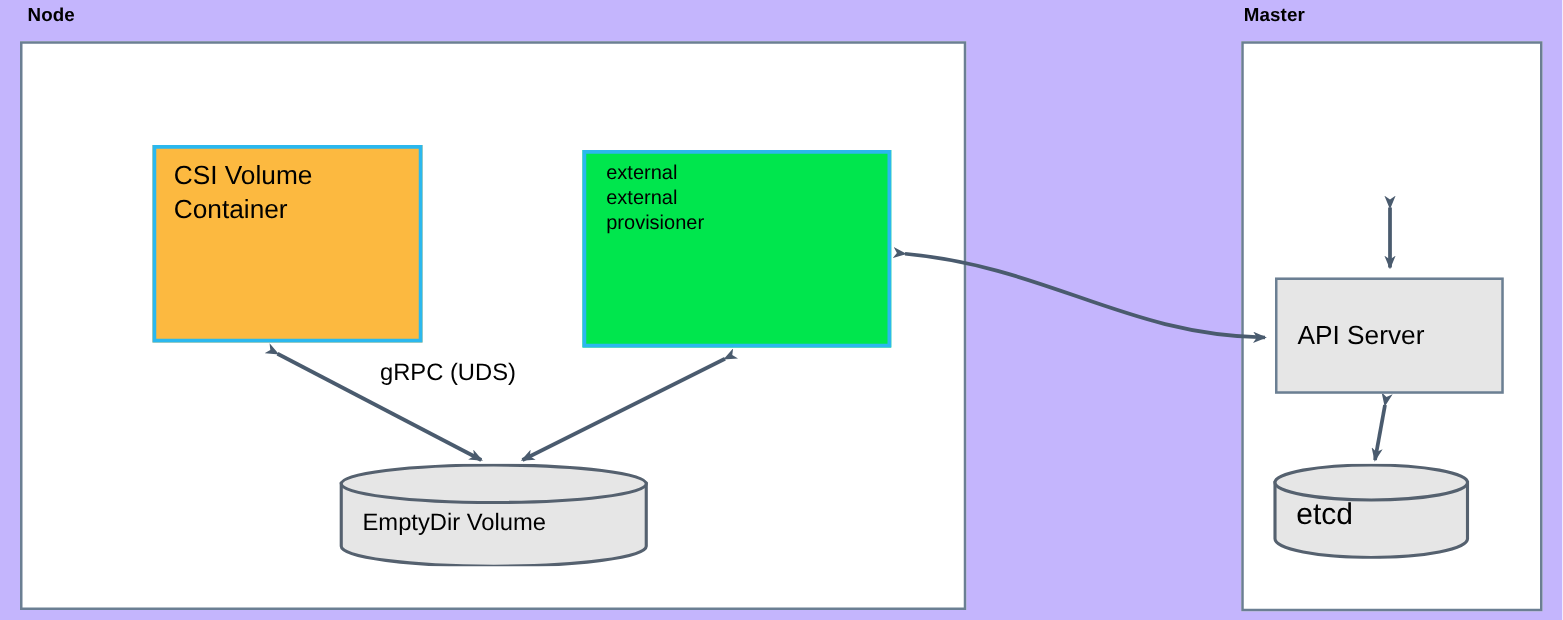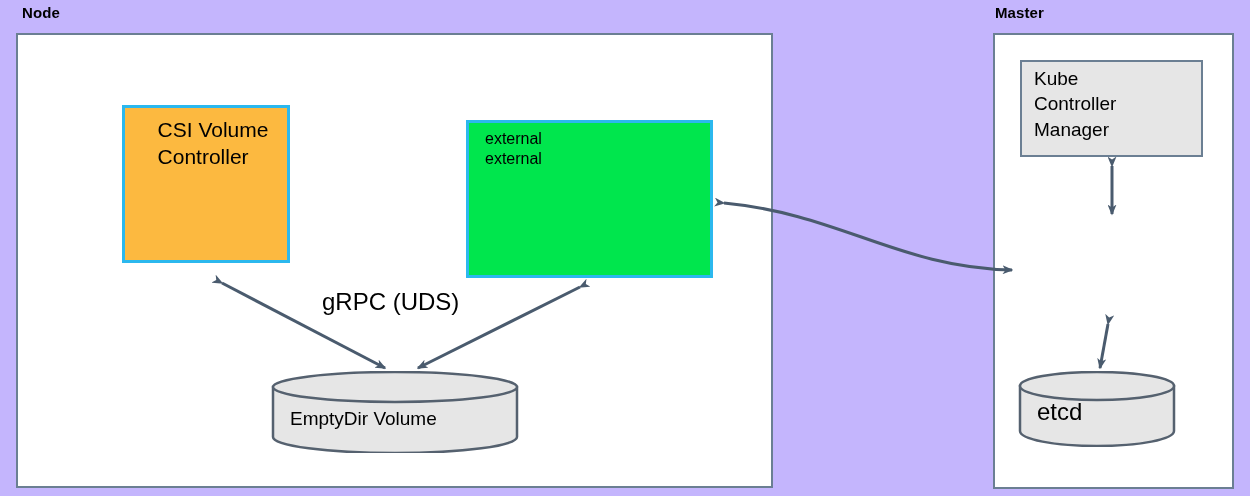--- a/index.html
+++ b/index.html
@@ -61,26 +61,25 @@
     position: absolute;
     box-sizing: border-box;
     display: flex;
     align-items: flex-start;
     justify-content: flex-start;
     padding: 8px 0 0 14px;
     line-height: 1.3;
     color: #000000;
   }
   #csi-driver-box {
-    left: 122px; top: 105px;
-    width: 168px; height: 158px;
+    left: 122px; top: 116px;
+    width: 216px; height: 158px;
     background: #fcb940;
     border: 3px solid #2bb8ee;
     font-size: 21px;
-    justify-content: center;
   }
   #external-controllers-box {
     left: 466px; top: 120px;
     width: 247px; height: 158px;
     background: #00e64d;
     border: 3px solid #2bb8ee;
     font-size: 16px;
     padding-top: 6px;
     padding-left: 16px;
     line-height: 1.24;
@@ -121,22 +120,22 @@
   }
   #etcd-cylinder { left: 1018px; top: 371px; }
   #etcd-label {
     left: 1037px; top: 398px;
     font-size: 24px;
   }
 
   
   #grpc-label {
     position: absolute;
-    left: 322px; top: 288px;
-    font-size: 24px;
+    left: 304px; top: 288px;
+    font-size: 19px;
     color: #000000;
     white-space: nowrap;
   }
 
   
   #arrow-layer {
     position: absolute;
     left: 0; top: 0;
     width: 1250px; height: 496px;
     pointer-events: none;
@@ -183,49 +182,46 @@
 
       etcd --&gt;
     <g>
       <line x1="1108" y1="324" x2="1100" y2="368" stroke="#4a5b6e" stroke-width="3" marker-start="url(#arrowhead)" marker-end="url(#arrowhead)"></line>
     </g>
   </svg>
 
   <div class="proc-box" id="csi-driver-box">
     <div>
       <div>CSI Volume</div>
-      <div>Controller</div>
+      <div>Container</div>
     </div>
   </div>
 
   <div class="proc-box" id="external-controllers-box">
     <div>
       <div>external</div>
       <div>external</div>
+      <div>provisioner</div>
     </div>
   </div>
 
   <div id="grpc-label">gRPC (UDS)</div>
 
   <div class="cylinder" id="emptydir-cylinder">
     <svg width="248" height="82" viewBox="0 0 248 82" xmlns="http://www.w3.org/2000/svg">
       <path d="M2,16 L2,66 A122,16 0 0 0 246,66 L246,16 Z" fill="#e6e6e6" stroke="#55616f" stroke-width="2.5"></path>
       <ellipse cx="124" cy="16" rx="122" ry="15" fill="#e6e6e6" stroke="#55616f" stroke-width="2.5"></ellipse>
     </svg>
   </div>
   <div class="cyl-label" id="emptydir-label">EmptyDir Volume</div>
 
-  <div class="proc-box" id="kube-controller-manager-box">
-    <div>
-      <div>Kube</div>
-      <div>Controller</div>
-      <div>Manager</div>
-    </div>
-  </div>
-
+
+  <div class="proc-box" id="api-server-box">
+    <div>API Server</div>
+  </div>
 
   <div class="cylinder" id="etcd-cylinder">
     <svg width="158" height="76" viewBox="0 0 158 76" xmlns="http://www.w3.org/2000/svg">
       <path d="M2,15 L2,60 A77,15 0 0 0 156,60 L156,15 Z" fill="#e6e6e6" stroke="#55616f" stroke-width="2.5"></path>
       <ellipse cx="79" cy="15" rx="77" ry="14" fill="#e6e6e6" stroke="#55616f" stroke-width="2.5"></ellipse>
     </svg>
   </div>
   <div class="cyl-label" id="etcd-label">etcd</div>
 
 </div>

